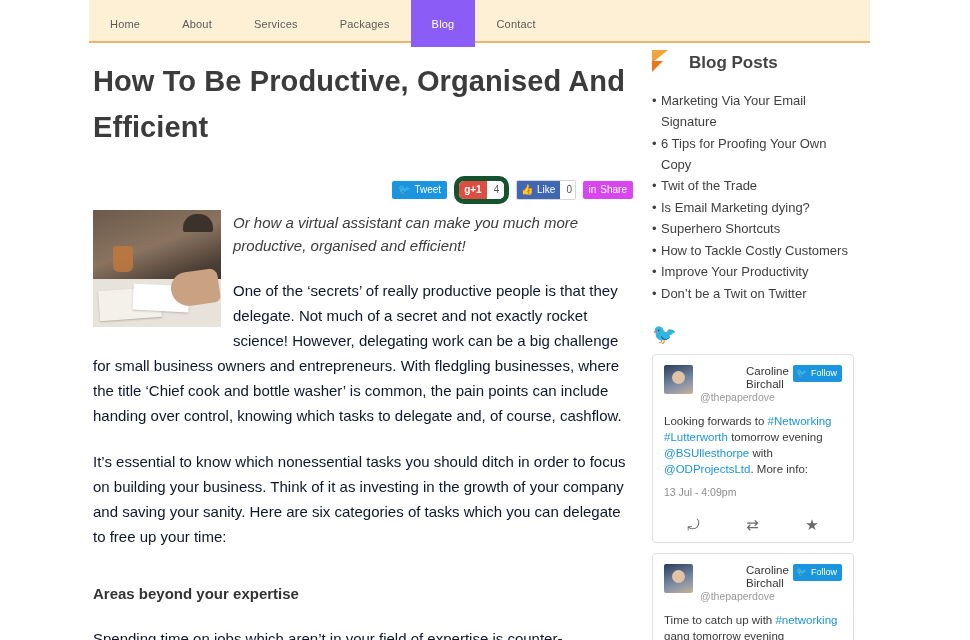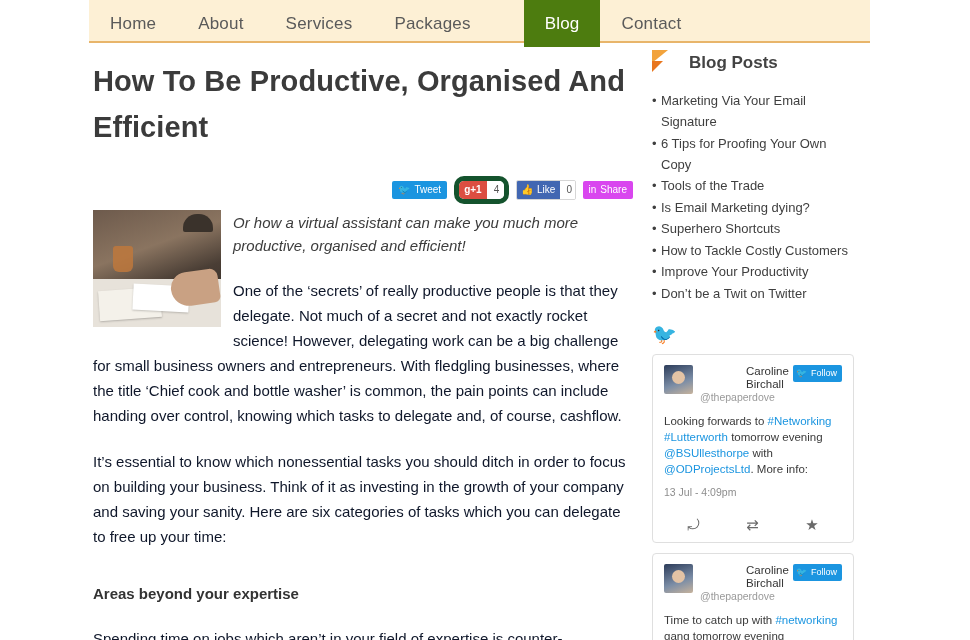--- a/index.html
+++ b/index.html
@@ -33,31 +33,30 @@
   }
   .navbar .inner {
     display: flex;
     align-items: stretch;
     height: 41px;
   }
   .nav-item {
     display: flex;
     align-items: center;
     padding: 18px 21px;
-    font-size: 17px;
+    font-size: 11px;
     color: #5a5a5a;
     letter-spacing: .2px;
     cursor: pointer;
     height: 47px;
     box-sizing: border-box;
   }
   .nav-item.active {
-    background: #4d7c0f;
+    background: #8b5cf6;
     color: #ffffff;
-    margin-left: 32px;
   }
   .left-gutter {
     position: absolute;
     left: 0; top: 0;
     width: 89px; height: 43px;
     background: #ffffff;
   }
   .right-gutter {
     position: absolute;
     left: 870px; top: 0;
@@ -447,21 +446,21 @@
       <div class="sb-icon">
         <span class="a"></span>
           <span class="b"></span>
       </div>
       <div class="sb-title">Blog Posts</div>
     </div>
 
     <ul class="sb-list">
       <li>Marketing Via Your Email Signature</li>
       <li>6 Tips for Proofing Your Own Copy</li>
-      <li>Tools of the Trade</li>
+      <li>Twit of the Trade</li>
       <li>Is Email Marketing dying?</li>
       <li>Superhero Shortcuts</li>
       <li>How to Tackle Costly Customers</li>
       <li>Improve Your Productivity</li>
       <li>Don’t be a Twit on Twitter</li>
     </ul>
 
     <div class="tw-bird">🐦</div>
 
     <div class="tweet-card">

